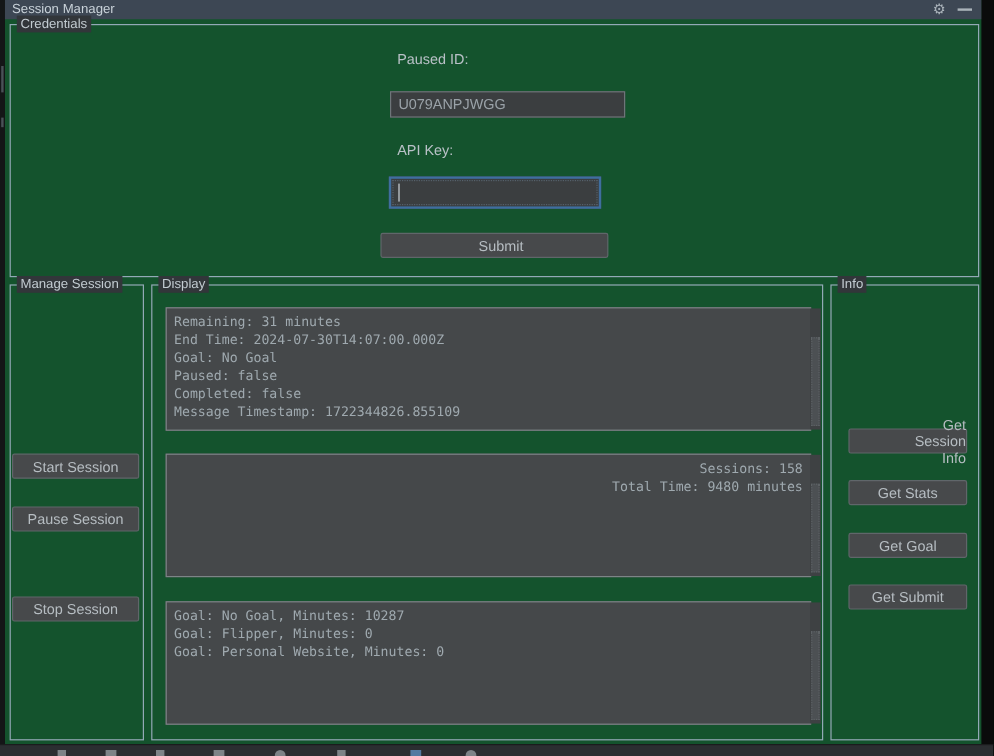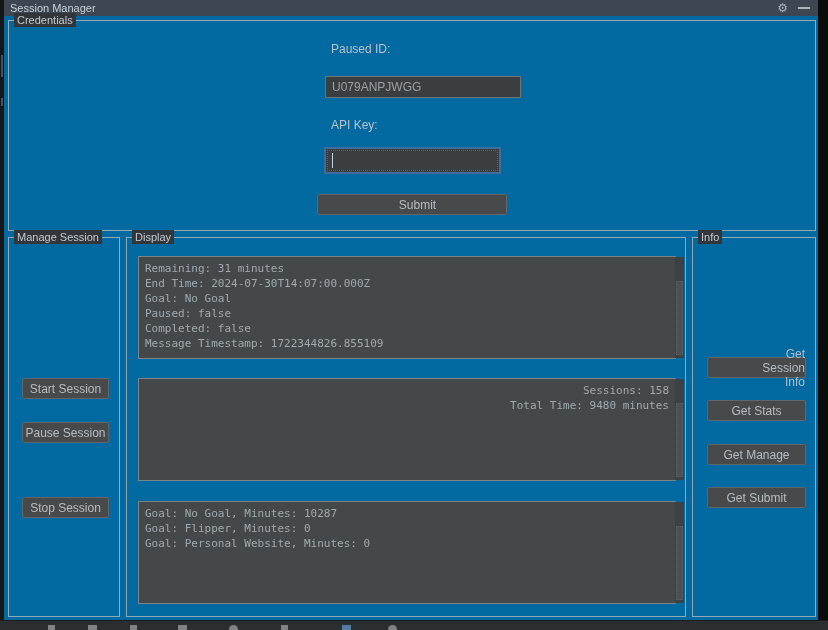--- a/index.html
+++ b/index.html
@@ -7,21 +7,21 @@
   #screen {
     position: relative;
     width: 828px; height: 630px;
     background: #0c0d0e;
     overflow: hidden;
     font-family: "Liberation Sans", sans-serif;
   }
   
   #window {
     position: absolute; left: 4px; top: 0; width: 814px; height: 620px;
-    background: #0369a1;
+    background: #14532d;
   }
   #titlebar {
     position: absolute; left: 0; top: 0; width: 100%; height: 16px;
     background: #3d4754;
     display: flex; align-items: center;
   }
   #titlebar .title {
     color: #c9d2d9; font-size: 11px; padding-left: 6px;
   }
   #titlebar .tb-icons {
@@ -79,21 +79,21 @@
     background: #47494b;
     border: 1px solid #60666a;
     border-radius: 2px;
     color: #b6bdc2; font-size: 12px;
     display: flex; align-items: center; justify-content: center;
     font-family: "Liberation Sans", sans-serif;
     cursor: default;
   }
   #submit-btn { left: 308px; top: 173px; width: 190px; height: 21px; padding-left: 11px; }
   
-  #gb-manage .btn { left: 13px; width: 87px; height: 21px; }
+  #gb-manage .btn { left: 1px; width: 106px; height: 21px; }
   #btn-start { top: 140px; }
   #btn-pause { top: 184px; }
   #btn-stop  { top: 227px; margin-top: 32px; }
   
   .display-box {
     position: absolute; left: 11px; width: 538px; height: 103px;
     background: #45484a;
     border: 1px solid #7d8487;
     color: #9fa9af;
     font-family: "DejaVu Sans Mono", "Liberation Mono", monospace;
@@ -202,21 +202,21 @@
 Goal: Personal Website, Minutes: 0</div>
       <div class="vscroll" style="top:264px;">
         <div class="vthumb"></div>
       </div>
     </div>
 
     <div class="groupbox" id="gb-info">
       <span class="glabel">Info</span>
       <div class="btn" id="btn-session-info">Get Session Info</div>
       <div class="btn" id="btn-stats">Get Stats</div>
-      <div class="btn" id="btn-goals">Get Manage</div>
+      <div class="btn" id="btn-goals">Get Goal</div>
       <div class="btn" id="btn-history">Get Submit</div>
     </div>
 
   </div>
 
   <div id="left-edge">
     <div class="mark" style="top:55px;height:22px;"></div>
     <div class="mark" style="top:98px;height:8px;"></div>
   </div>
   <div id="right-edge"></div>

